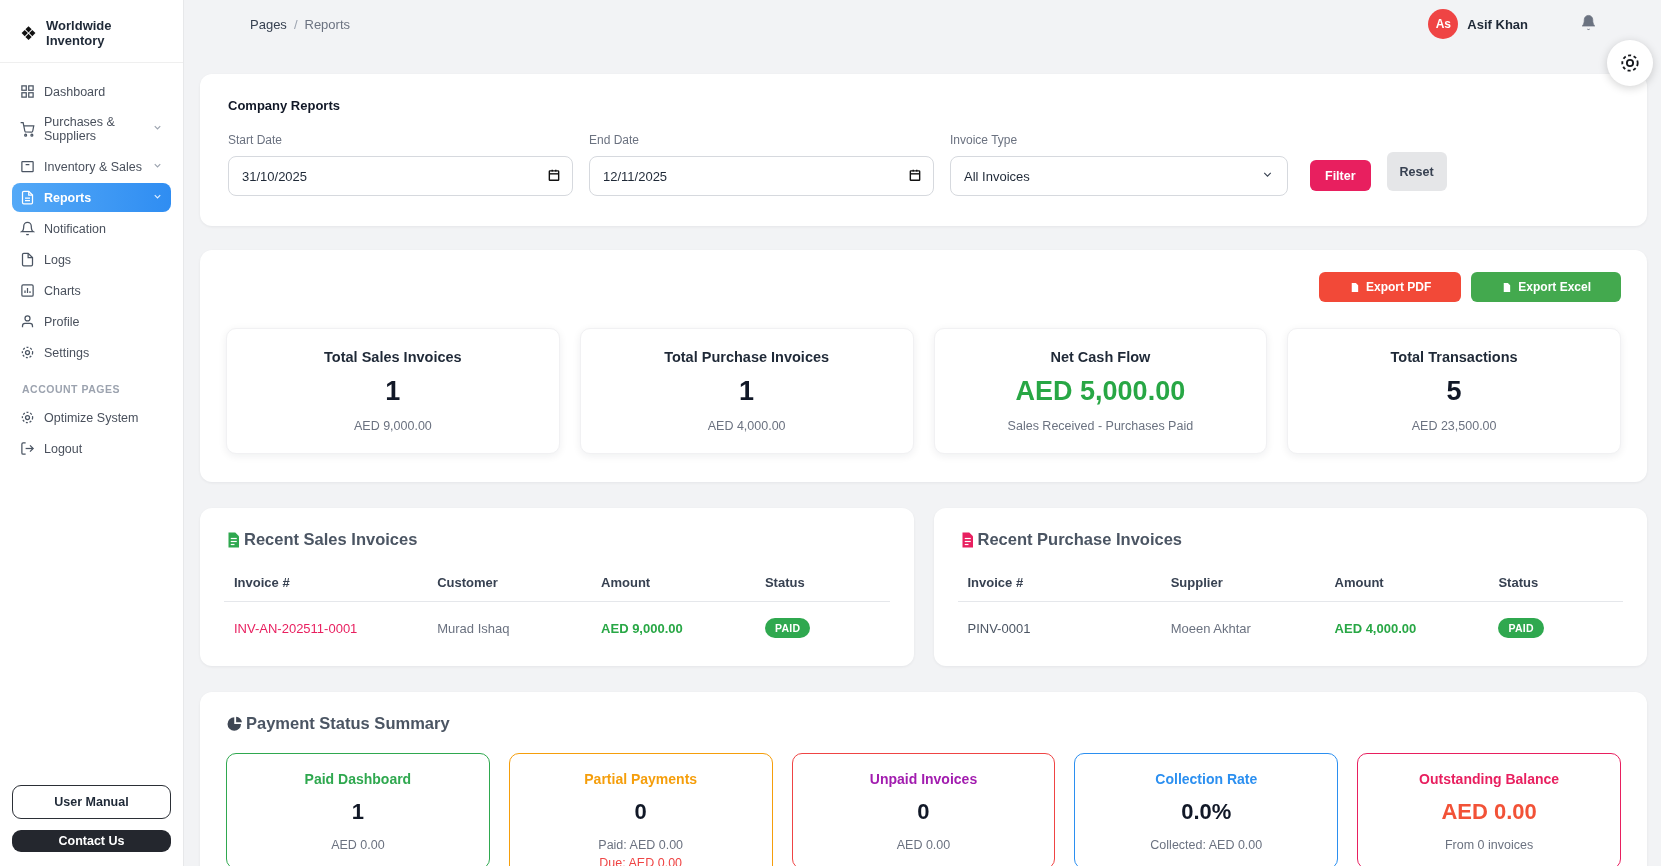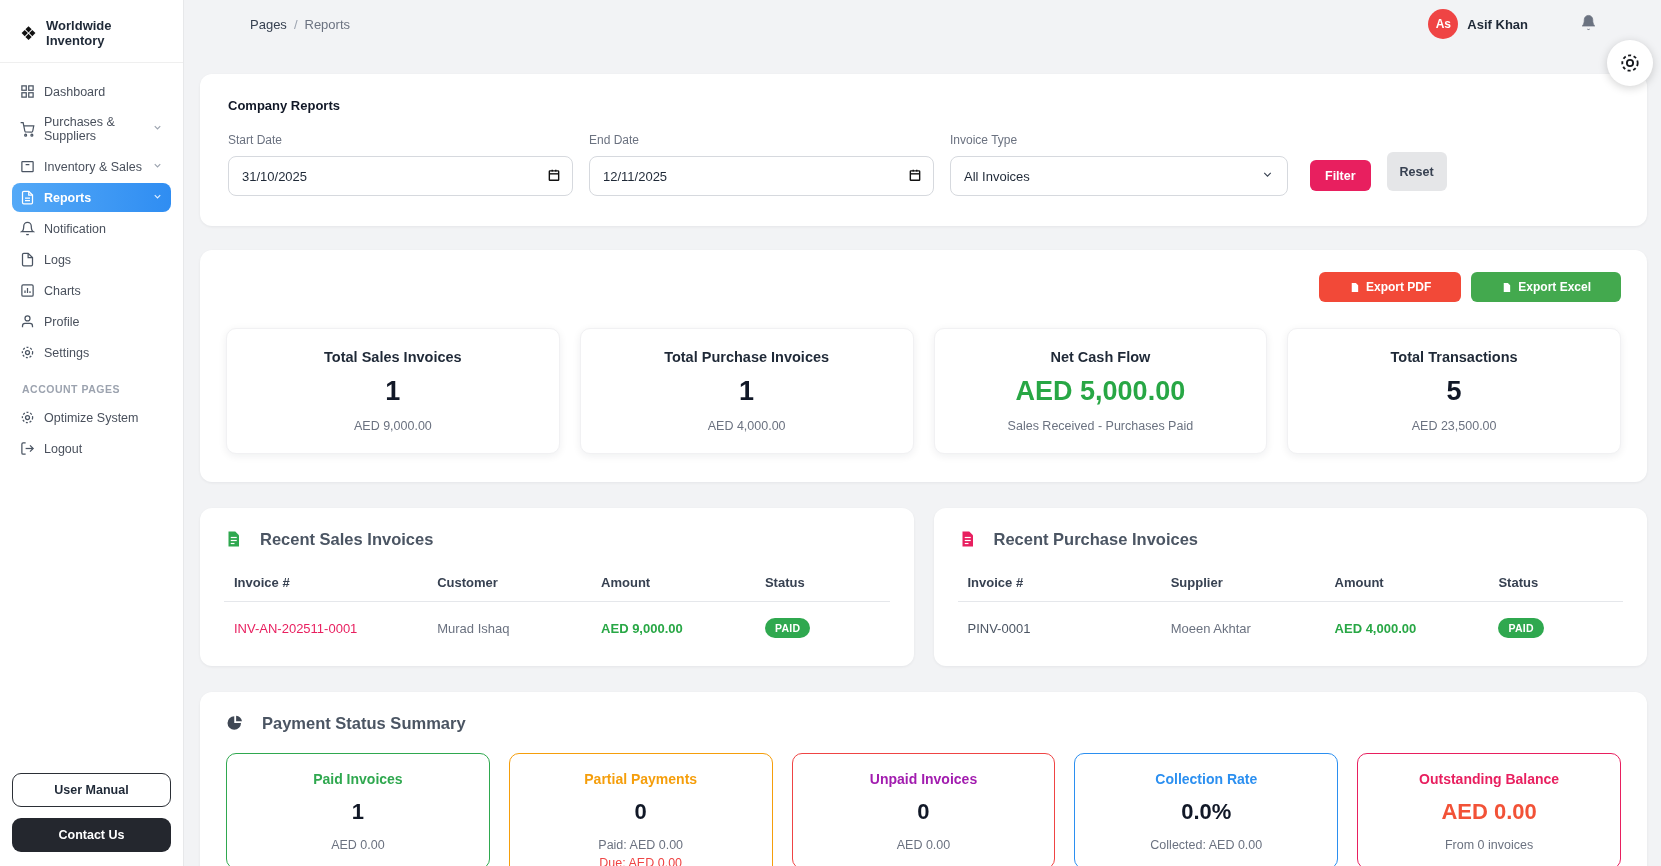--- a/index.html
+++ b/index.html
@@ -26,21 +26,21 @@
   .nav-item.active { background:linear-gradient(90deg,#54a9f7,#2f8df2); color:#fff; font-weight:700; }
   .nav-item.active svg { stroke:#fff; }
   .nav-item.active .chev svg { stroke:#e3f0ff; }
   .nav-section { font-size:10.5px; font-weight:700; letter-spacing:.5px;
     color:#9ca3af; margin:16px 0 8px 10px; }
   .side-bottom { position:absolute; left:12px; right:12px; bottom:14px; }
   .btn-manual { display:block; width:100%; text-align:center; padding:9px 0;
     background:#fff; border:1.5px solid #2b2f36; border-radius:9px;
     font-size:12.5px; font-weight:600; color:#1f2937; cursor:pointer; margin-bottom:11px;
     font-family:inherit; }
-  .btn-contact { display:block; width:100%; text-align:center; padding:10px 0;
+  .btn-contact { display:block; width:100%; text-align:center; padding:4px 0;
     background:#24272e; border:none; border-radius:9px;
     font-size:12.5px; font-weight:700; color:#fff; cursor:pointer; font-family:inherit; }
   
   .main { margin-left:184px; padding:0 14px 0 16px; }
   .topbar { display:flex; align-items:center; height:48px; padding:0 26px 0 50px; }
   .crumbs { display:flex; align-items:center; gap:7px; font-size:13px; }
   .crumb-a { color:#374151; }
   .crumb-sep { color:#9ca3af; }
   .crumb-b { color:#6b7280; }
   .user-block { margin-left:auto; display:flex; align-items:center; }
@@ -91,21 +91,21 @@
   .stats-row { display:flex; gap:20px; margin-top:26px; }
   .stat { flex:1; background:#fff; border:1px solid #f1f1f3; border-radius:10px;
     box-shadow:0 2px 8px rgba(15,23,42,.07); padding:20px 12px; text-align:center; }
   .stat-title { font-size:14.5px; font-weight:700; color:#1f2937; }
   .stat-value { font-size:27px; font-weight:700; color:#111827; margin:11px 0 12px 0; }
   .stat-value.green { color:#28a745; }
   .stat-sub { font-size:12.5px; color:#6b7280; }
   
   .inv-row { display:flex; gap:20px; margin-top:26px; }
   .inv-card { flex:1; padding:22px 24px 10px 24px; }
-  .sec-head { display:flex; align-items:flex-start; gap:18px; margin-bottom:16px; }
+  .sec-head { display:flex; align-items:flex-end; gap:2px; margin-bottom:16px; }
   .sec-head svg { width:18px; height:18px; }
   .sec-title { font-size:16.5px; font-weight:700; color:#4b5563; }
   .tbl-head, .tbl-row { display:grid; grid-template-columns:31% 25% 25% 19%; align-items:center; }
   .tbl-head { border-bottom:1px solid #e5e7eb; padding:10px 0 11px 10px; }
   .tbl-head span { font-size:13px; font-weight:700; color:#374151; }
   .tbl-row { padding:16px 0 18px 10px; }
   .cell { font-size:13px; }
   .cell.pink { color:#e81f5f; }
   .cell.plain { color:#4b5563; }
   .cell.muted { color:#6b7280; }
@@ -405,21 +405,21 @@
   <section class="card pay-card">
     <div class="sec-head">
       <svg viewBox="0 0 24 24" fill="#3f4754">
           <path d="M11 3 A9 9 0 1 0 20 12 L11 12 Z"></path>
           <path d="M13.5 2.2 A9 9 0 0 1 21.3 9.5 L13.5 9.5 Z"></path>
         </svg>
       <span class="sec-title">Payment Status Summary</span>
     </div>
     <div class="pay-grid">
       <div class="pcard p-green">
-        <div class="pcard-title">Paid Invoices</div>
+        <div class="pcard-title">Paid Dashboard</div>
         <div class="pcard-value">1</div>
         <div class="pcard-line">AED 0.00</div>
       </div>
       <div class="pcard p-orange">
         <div class="pcard-title">Partial Payments</div>
         <div class="pcard-value">0</div>
         <div class="pcard-line">Paid: AED 0.00</div>
         <div class="pcard-line red">Due: AED 0.00</div>
       </div>
       <div class="pcard p-red">

